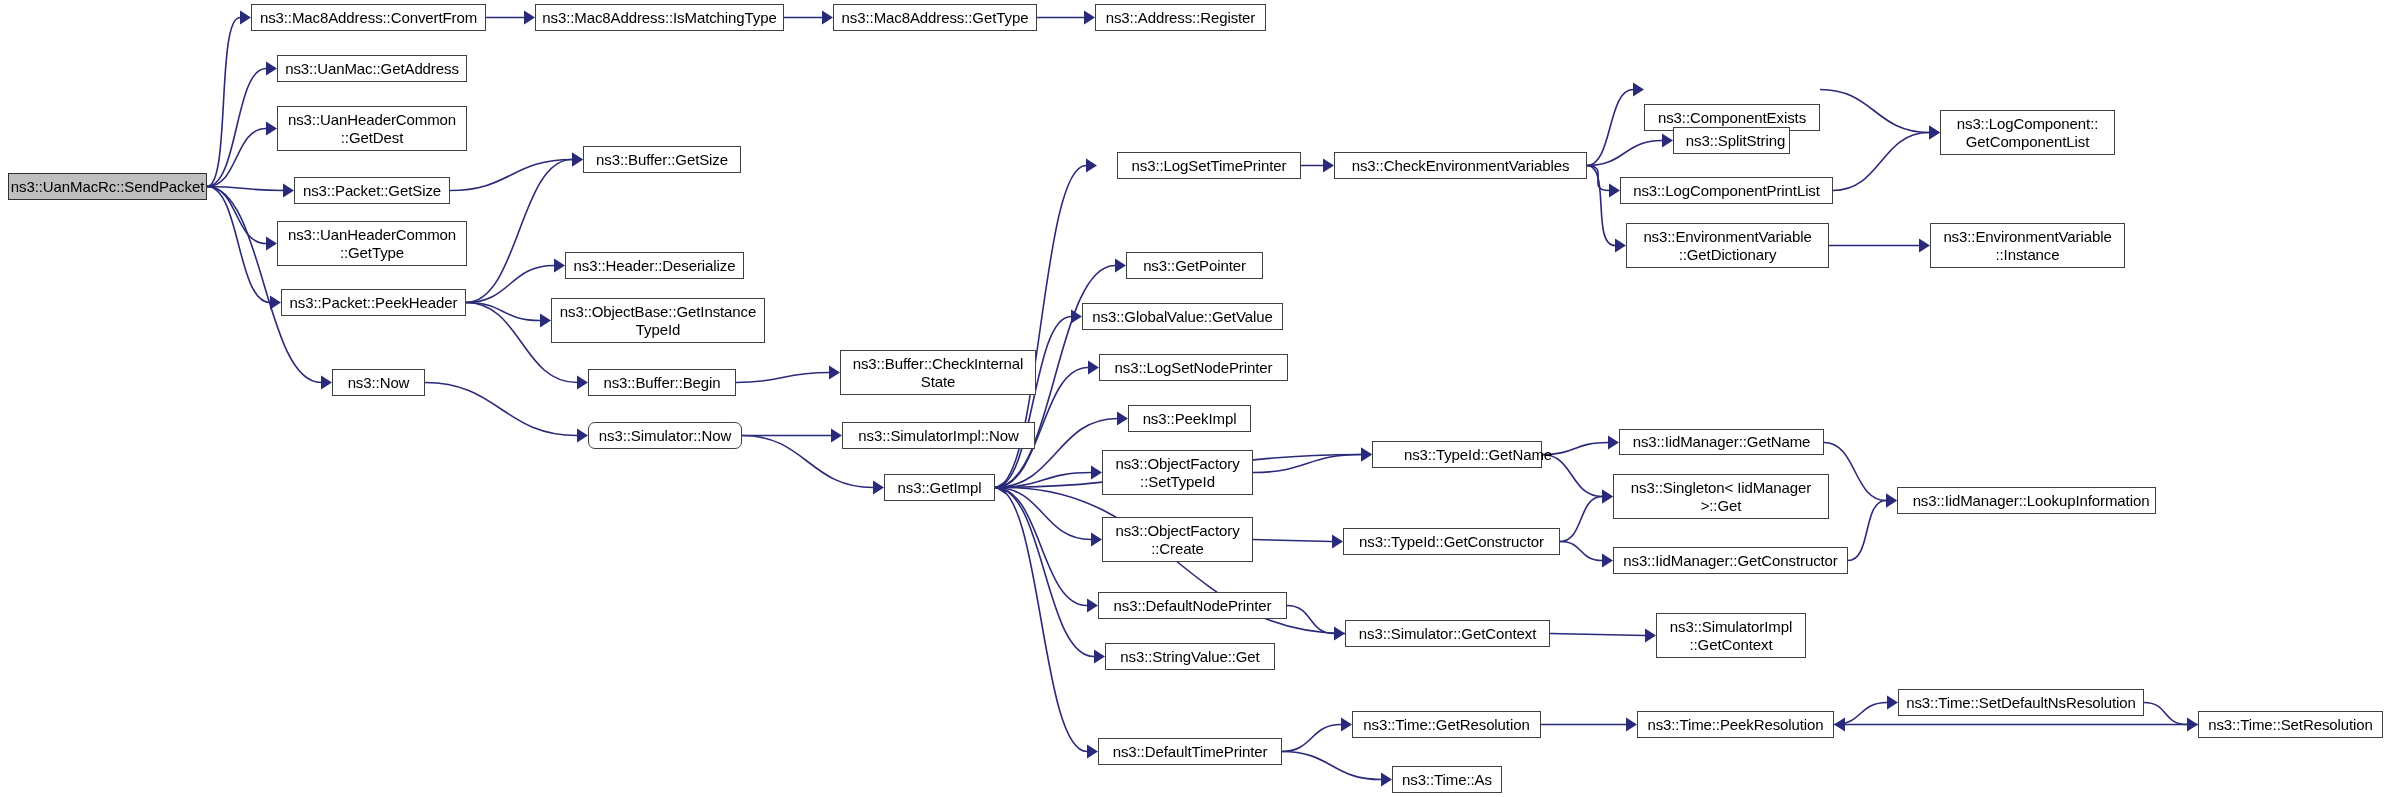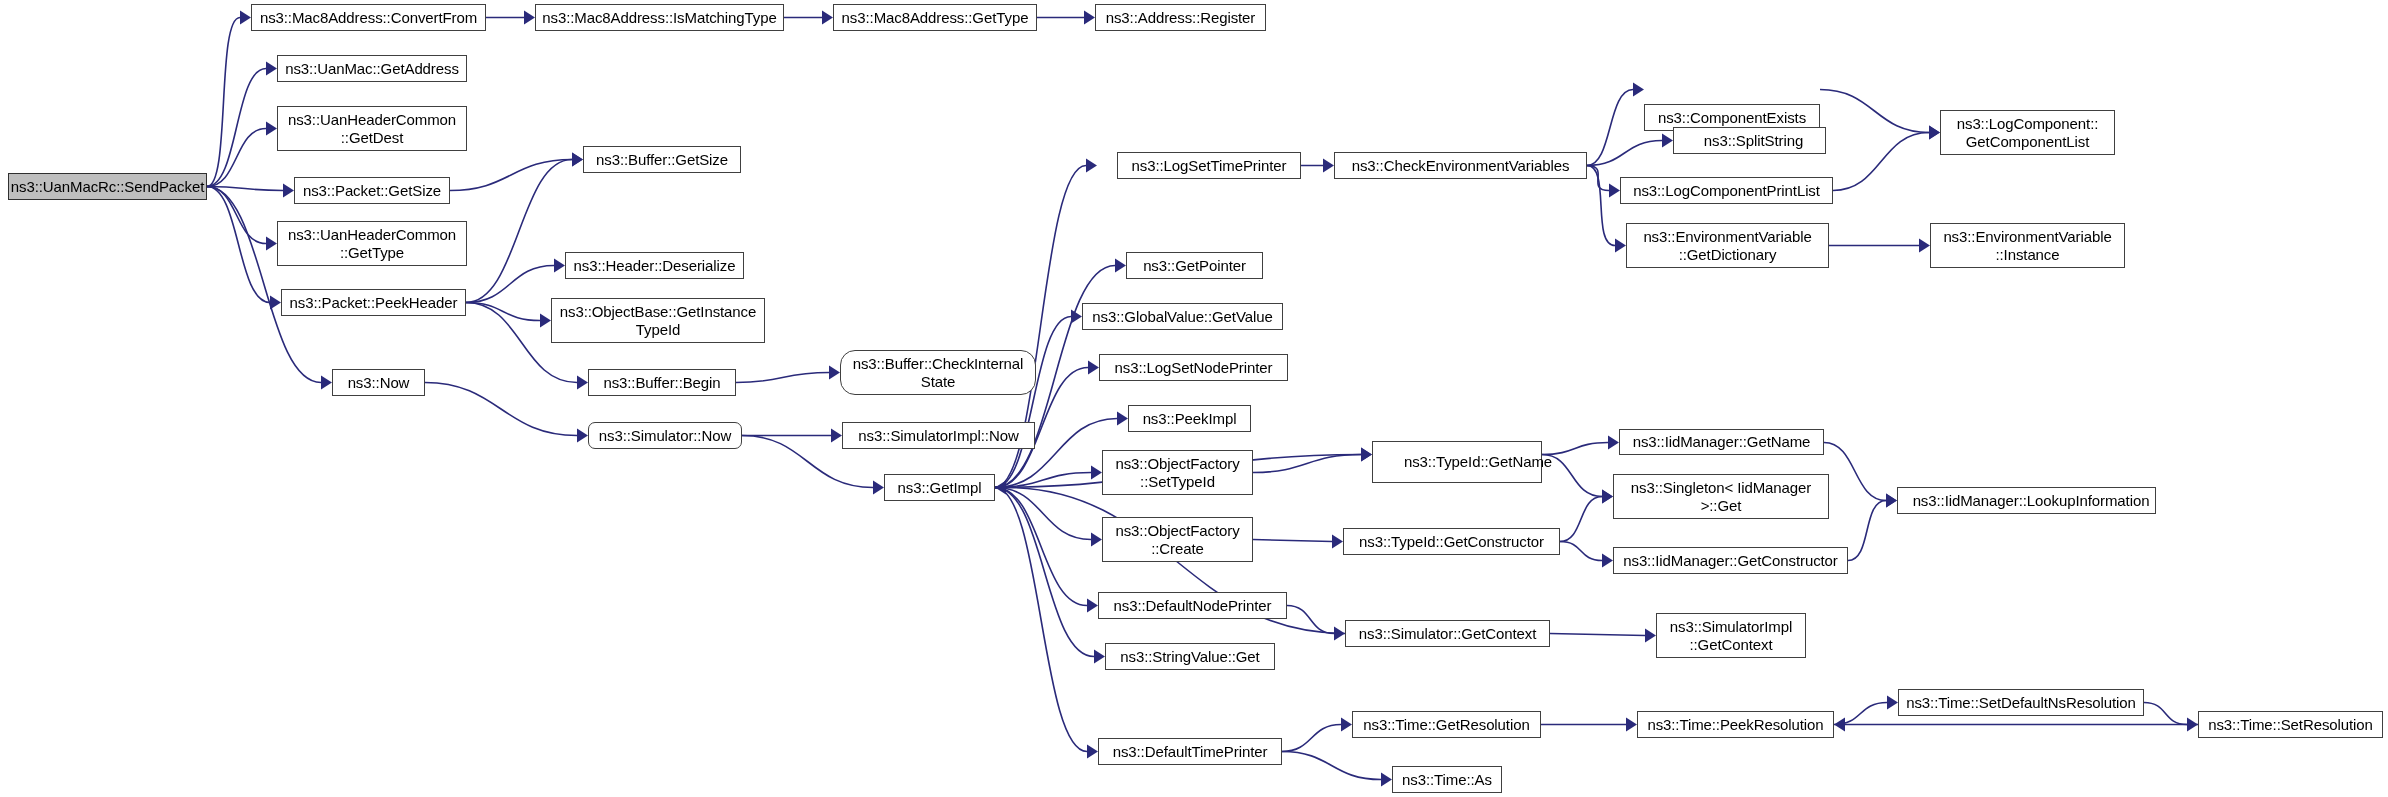--- a/index.html
+++ b/index.html
@@ -183,46 +183,46 @@
 ::GetDest</div>
       <div class="node" style="left: 583px; top: 146px; width: 158px; height: 27px;">ns3::Buffer::GetSize</div>
       <div class="node" style="left: 294px; top: 177px; width: 156px; height: 27px;">ns3::Packet::GetSize</div>
       <div class="node" style="left: 277px; top: 221px; width: 190px; height: 45px; font-size: 15px;">ns3::UanHeaderCommon
 ::GetType</div>
       <div class="node" style="left: 565px; top: 252px; width: 179px; height: 27px;">ns3::Header::Deserialize</div>
       <div class="node" style="left: 551px; top: 298px; width: 214px; height: 45px; font-size: 15px;">ns3::ObjectBase::GetInstance
 TypeId</div>
       <div class="node" style="left: 281px; top: 289px; width: 185px; height: 27px;">ns3::Packet::PeekHeader</div>
       <div class="node" style="left: 588px; top: 369px; width: 148px; height: 27px;">ns3::Buffer::Begin</div>
-      <div class="node" style="left: 840px; top: 350px; width: 196px; height: 45px; font-size: 15px; border-radius: 15px;">ns3::Buffer::CheckInternal
+      <div class="node" style="left: 840px; top: 350px; width: 196px; height: 45px; font-size: 15px;">ns3::Buffer::CheckInternal
 State</div>
       <div class="node" style="left: 332px; top: 369px; width: 93px; height: 27px;">ns3::Now</div>
       <div class="node" style="left: 588px; top: 422px; width: 154px; height: 27px; border-radius: 7px;">ns3::Simulator::Now</div>
       <div class="node" style="left: 842px; top: 422px; width: 193px; height: 27px;">ns3::SimulatorImpl::Now</div>
       <div class="node" style="left: 884px; top: 474px; width: 111px; height: 27px;">ns3::GetImpl</div>
       <div class="node" style="left: 1097px; top: 152px; width: 184px; height: 27px; margin-left: 20px;">ns3::LogSetTimePrinter</div>
       <div class="node" style="left: 1334px; top: 152px; width: 253px; height: 27px;">ns3::CheckEnvironmentVariables</div>
       <div class="node" style="left: 1644px; top: 76px; width: 176px; height: 27px; margin-top: 28px;">ns3::ComponentExists</div>
-      <div class="node" style="left: 1673px; top: 127px; width: 153px; height: 27px; padding-left: 8px;">ns3::SplitString</div>
+      <div class="node" style="left: 1673px; top: 127px; width: 117px; height: 27px; padding-left: 8px;">ns3::SplitString</div>
       <div class="node" style="left: 1620px; top: 177px; width: 213px; height: 27px;">ns3::LogComponentPrintList</div>
       <div class="node" style="left: 1626px; top: 223px; width: 203px; height: 45px; font-size: 15px;">ns3::EnvironmentVariable
 ::GetDictionary</div>
       <div class="node" style="left: 1940px; top: 110px; width: 175px; height: 45px; font-size: 15px;">ns3::LogComponent::
 GetComponentList</div>
       <div class="node" style="left: 1930px; top: 223px; width: 195px; height: 45px; font-size: 15px;">ns3::EnvironmentVariable
 ::Instance</div>
       <div class="node" style="left: 1126px; top: 252px; width: 137px; height: 27px;">ns3::GetPointer</div>
       <div class="node" style="left: 1082px; top: 303px; width: 201px; height: 27px;">ns3::GlobalValue::GetValue</div>
       <div class="node" style="left: 1099px; top: 354px; width: 189px; height: 27px;">ns3::LogSetNodePrinter</div>
       <div class="node" style="left: 1128px; top: 405px; width: 123px; height: 27px;">ns3::PeekImpl</div>
       <div class="node" style="left: 1102px; top: 450px; width: 151px; height: 45px; font-size: 15px;">ns3::ObjectFactory
 ::SetTypeId</div>
       <div class="node" style="left: 1102px; top: 517px; width: 151px; height: 45px; font-size: 15px;">ns3::ObjectFactory
 ::Create</div>
-      <div class="node" style="left: 1372px; top: 441px; width: 170px; height: 42px; padding-left: 42px;">ns3::TypeId::GetName</div>
+      <div class="node" style="left: 1372px; top: 441px; width: 170px; height: 27px; padding-left: 42px;">ns3::TypeId::GetName</div>
       <div class="node" style="left: 1343px; top: 528px; width: 217px; height: 27px;">ns3::TypeId::GetConstructor</div>
       <div class="node" style="left: 1619px; top: 429px; width: 205px; height: 26px;">ns3::IidManager::GetName</div>
       <div class="node" style="left: 1613px; top: 474px; width: 216px; height: 45px; font-size: 15px;">ns3::Singleton&lt; IidManager
 &gt;::Get</div>
       <div class="node" style="left: 1613px; top: 547px; width: 235px; height: 27px;">ns3::IidManager::GetConstructor</div>
       <div class="node" style="left: 1897px; top: 487px; width: 259px; height: 27px; padding-left: 9px;">ns3::IidManager::LookupInformation</div>
       <div class="node" style="left: 1098px; top: 592px; width: 189px; height: 27px;">ns3::DefaultNodePrinter</div>
       <div class="node" style="left: 1105px; top: 643px; width: 170px; height: 27px;">ns3::StringValue::Get</div>
       <div class="node" style="left: 1345px; top: 620px; width: 205px; height: 27px;">ns3::Simulator::GetContext</div>
       <div class="node" style="left: 1656px; top: 613px; width: 150px; height: 45px; font-size: 15px;">ns3::SimulatorImpl

